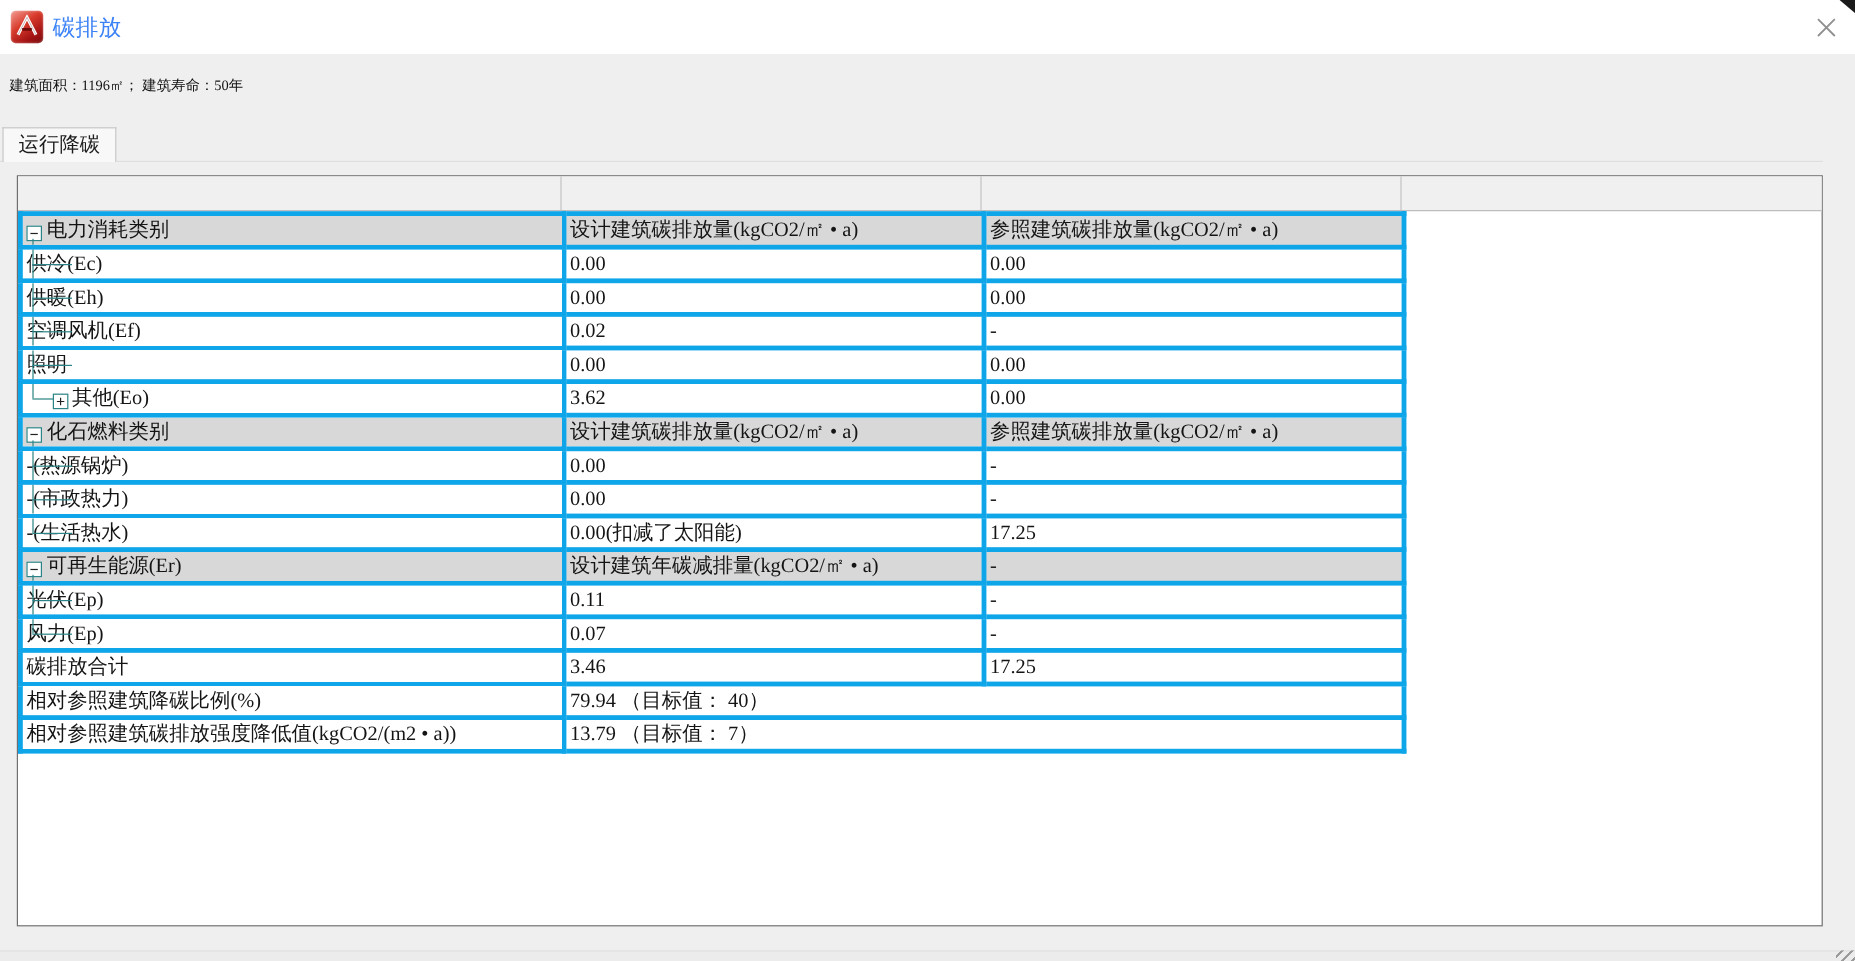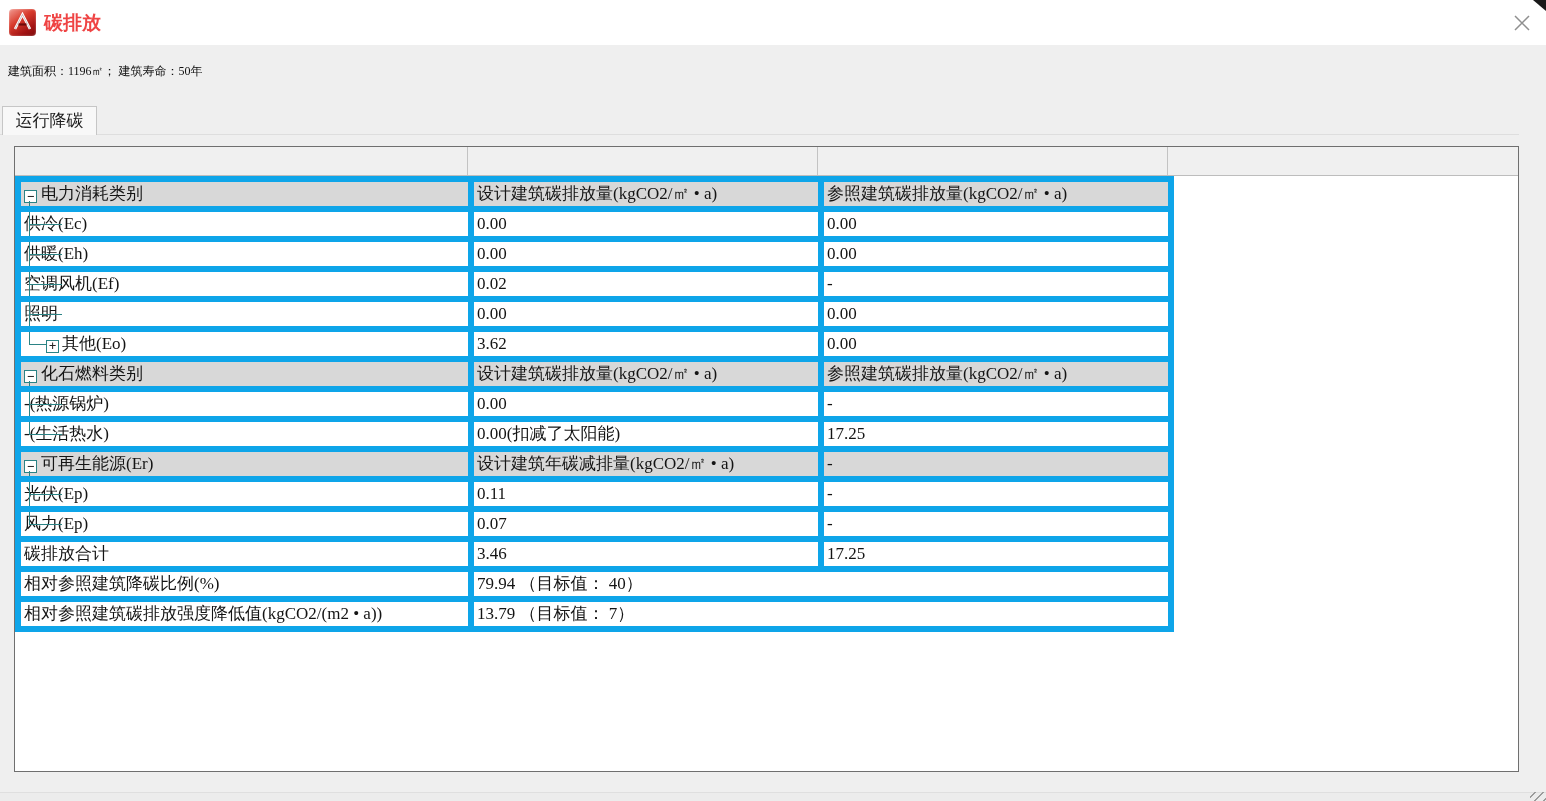--- a/index.html
+++ b/index.html
@@ -11,23 +11,22 @@
   }
   
   .titlebar{position:absolute;left:0;top:0;width:100%;height:45px;background:#ffffff;}
   .app-icon{
     position:absolute;left:9px;top:9px;width:27px;height:27px;border-radius:4px;
     background:linear-gradient(145deg,#f29b92 0%,#d83b2c 40%,#a21313 75%,#7c0d0d 100%);
     box-shadow:inset 0 0 2px rgba(255,255,255,.5);
   }
   .app-icon svg{position:absolute;left:3px;top:3px;}
   .title-text{
-    position:absolute;left:44px;top:10px;font-size:19px;color:#ef4444;
+    position:absolute;left:44px;top:10px;font-size:19px;color:#3b82f6;
     font-family:"Liberation Sans","DejaVu Sans",sans-serif;
-    font-weight:bold;
   }
   .close-btn{
     position:absolute;right:12px;top:11px;width:24px;height:24px;cursor:pointer;
     display:flex;align-items:center;justify-content:center;
   }
   .cursor-wedge{
     position:absolute;right:0;top:0;width:0;height:0;
     border-top:11px solid #1a1a1a;border-left:13px solid transparent;
   }
   
@@ -47,21 +46,21 @@
   .grid-header{
     position:absolute;left:0;top:0;width:100%;height:29px;box-sizing:border-box;
     background:#f0f0f0;border-bottom:1px solid #bdbdbd;display:flex;
   }
   .gh-seg{box-sizing:border-box;height:100%;border-right:1px solid #c3c3c3;}
   .gh-seg.c1{width:453px;} .gh-seg.c2{width:350px;} .gh-seg.c3{width:350px;}
   .gh-seg.c4{flex:1;border-right:none;}
   .grid-table-wrap{position:absolute;left:0;top:29px;}
   table.data{border-collapse:collapse;table-layout:fixed;width:1153px;}
   table.data td{
-    box-sizing:border-box;height:26px;border:6px solid #0ea5e9;background:#ffffff;
+    box-sizing:border-box;height:26px;border:4px solid #0ea5e9;background:#ffffff;
     font-size:17px;line-height:24px;padding:0 2px 0 3px;white-space:nowrap;overflow:hidden;
     color:#141414;
   }
   tr.g td{background:#d8d8d8;}
   td.lbl-gray{background:#d8d8d8;}
   td.merged{}
   
   td.treecell{position:relative;}
   td.grp{padding-left:1px;}
   td.childc{padding-left:48px;margin-top:16px;}
@@ -159,20 +158,25 @@
             <td class="treecell grp"><i class="gl"></i><span class="box">−</span>化石燃料类别</td>
             <td>设计建筑碳排放量(kgCO2/㎡ • a)</td>
             <td>参照建筑碳排放量(kgCO2/㎡ • a)</td>
           </tr>
           <tr>
             <td class="treecell childc"><i class="vl"></i><i class="hl"></i>-(热源锅炉)</td>
             <td>0.00</td>
             <td>-</td>
           </tr>
           <tr>
+            <td class="treecell childc"><i class="vl"></i><i class="hl"></i>-(市政热力)</td>
+            <td>0.00</td>
+            <td>-</td>
+          </tr>
+          <tr>
             <td class="treecell childc"><i class="vl half"></i><i class="hl"></i>-(生活热水)</td>
             <td>0.00(扣减了太阳能)</td>
             <td>17.25</td>
           </tr>
           <tr class="g">
             <td class="treecell grp"><i class="gl"></i><span class="box">−</span>可再生能源(Er)</td>
             <td>设计建筑年碳减排量(kgCO2/㎡ • a)</td>
             <td>-</td>
           </tr>
           <tr>

